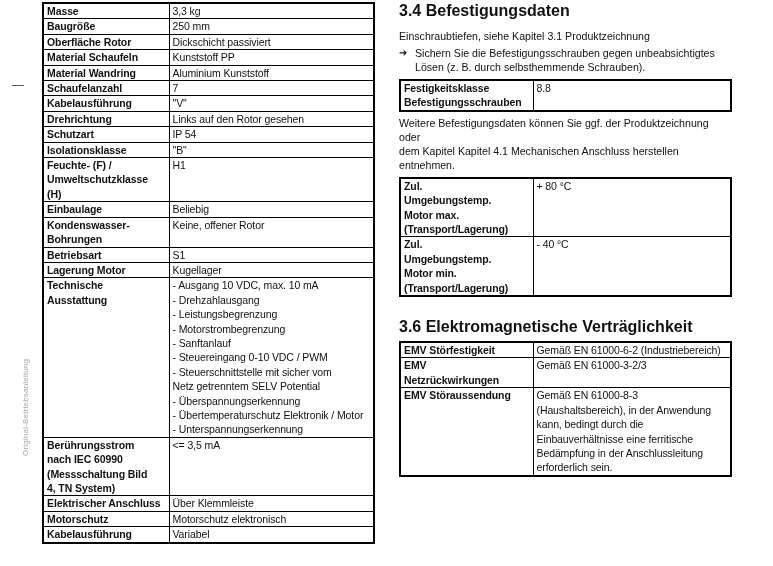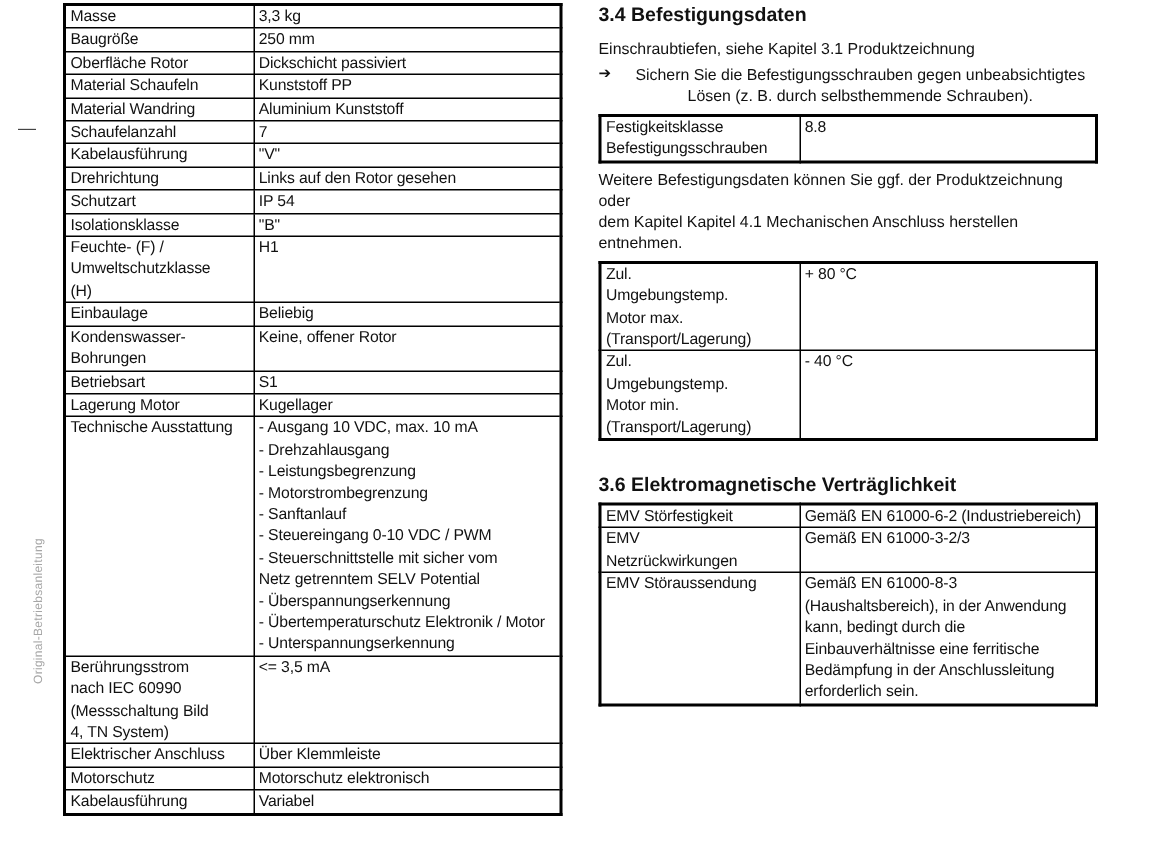--- a/index.html
+++ b/index.html
@@ -46,31 +46,31 @@
   .doc-table td {
     border: 1px solid #000;
     font-size: 10.5px;
     line-height: 14.4px;
     letter-spacing: -0.1px;
     padding: 0 3px;
     vertical-align: top;
     white-space: pre-line;
     color: #111;
   }
-  .doc-table td.lbl { font-weight: normal; width: 126px; }
+  .doc-table td.lbl { font-weight: bold; width: 126px; }
 
   
   .right-col {
     position: absolute;
     left: 399px;
     top: 0;
     width: 333px;
   }
   .section-heading {
-    font-size: 13px;
+    font-size: 16px;
     font-weight: bold;
     margin: 0;
     color: #111;
   }
   #h34 { margin-top: 2px; }
   #h35 { margin-top: 19px; }
   #h36 { margin-top: 21px; }
   .body-text {
     font-size: 10.6px;
     line-height: 14px;
@@ -84,21 +84,21 @@
     margin-top: 3px;
     align-items: flex-start;
   }
   .bullet-row .arrow {
     font-size: 10px;
     width: 16px;
     flex: 0 0 16px;
     line-height: 14px;
     color: #111;
   }
-  .bullet-row .bullet-text { flex: 1; text-align: center; }
+  .bullet-row .bullet-text { flex: 1; }
   #tbl34 { margin-top: 5px; }
   #para34-2 { margin-top: 4px; }
   #tbl35 { margin-top: 5px; }
   #tbl36 { margin-top: 5px; padding-left: 36px; }
   .right-col .doc-table td.lbl { width: 133px; }
 </style>
 </head>
 <body>
 
 <div class="page">

